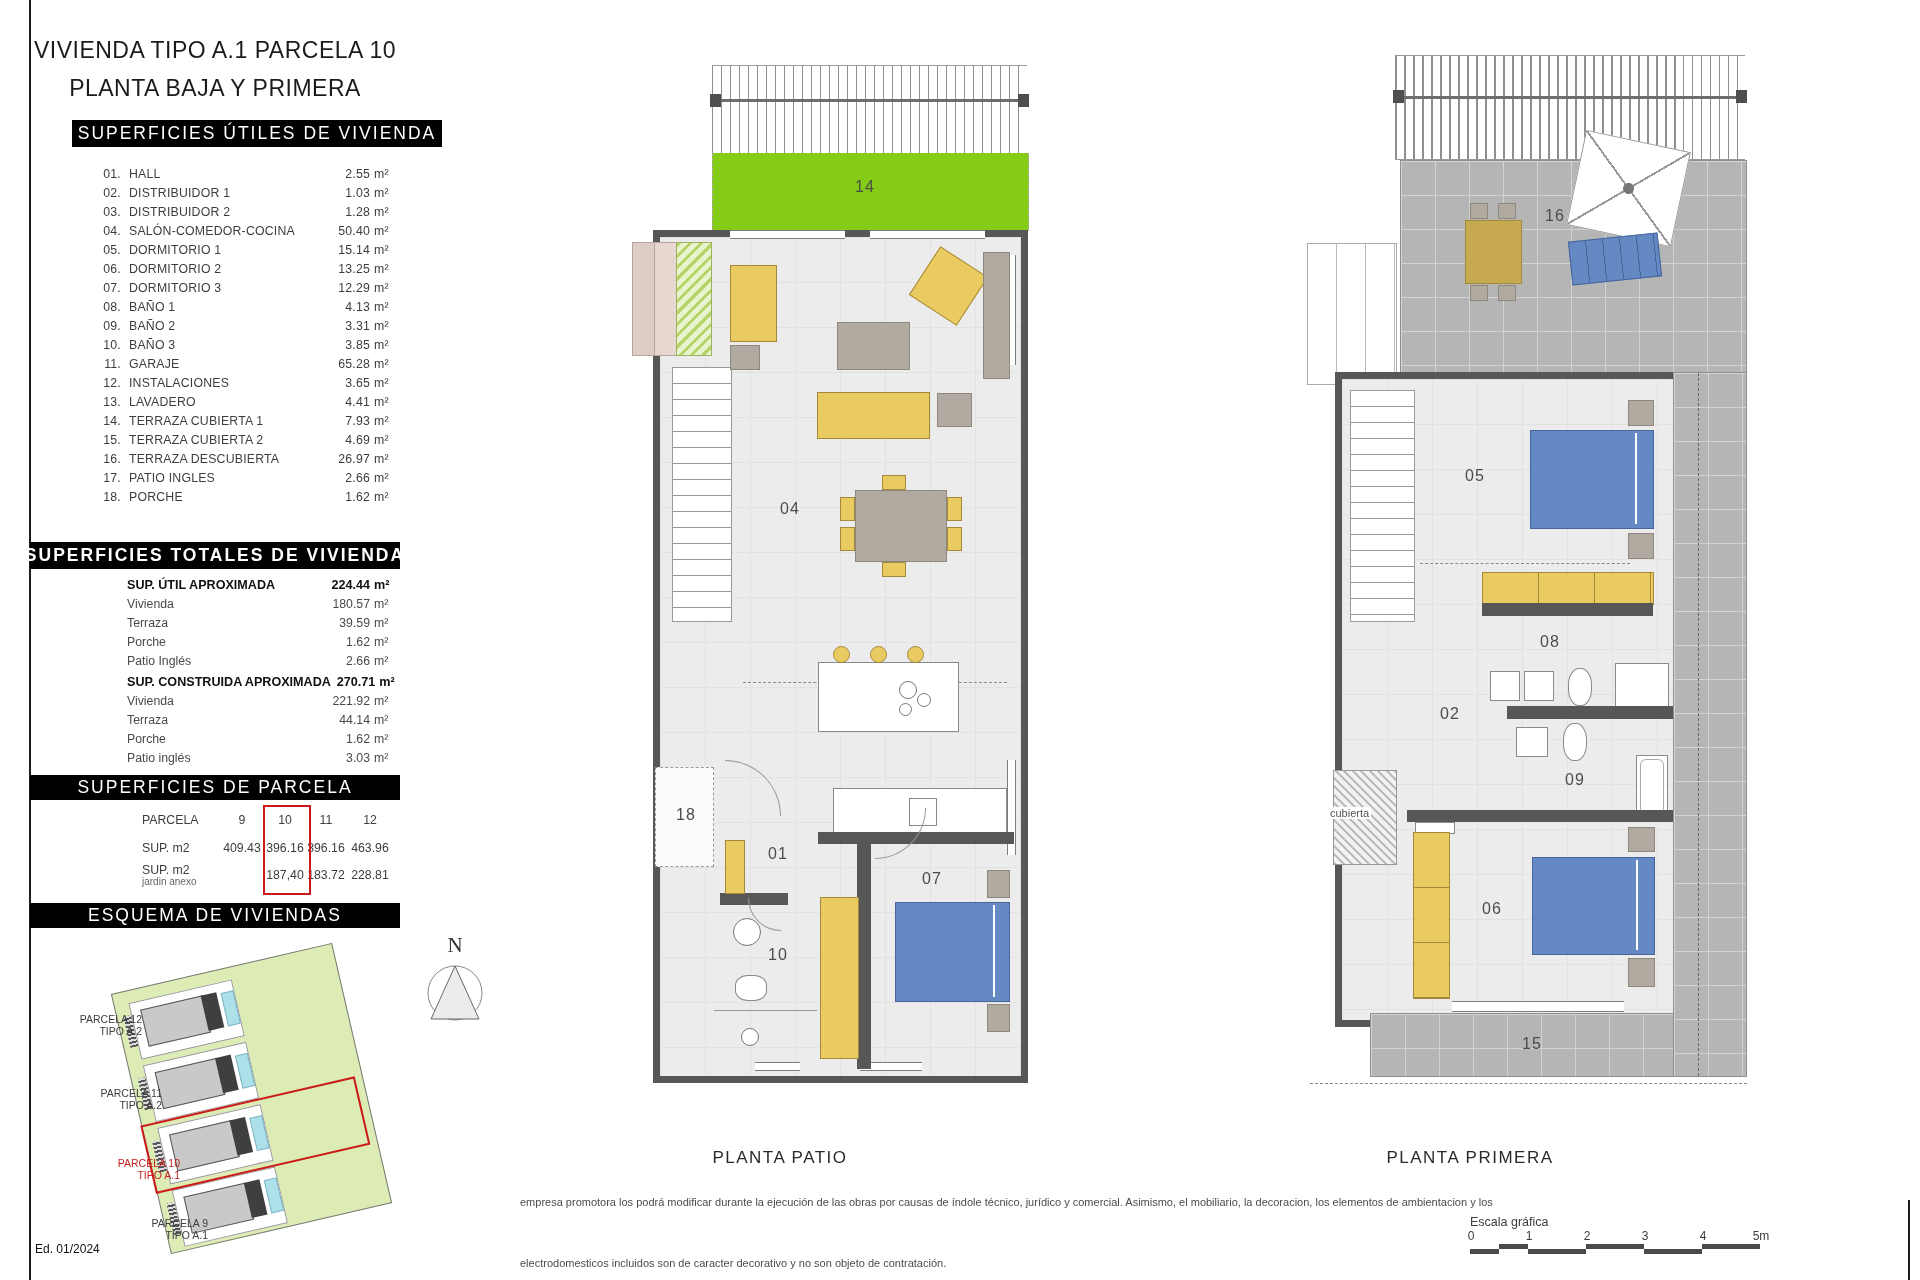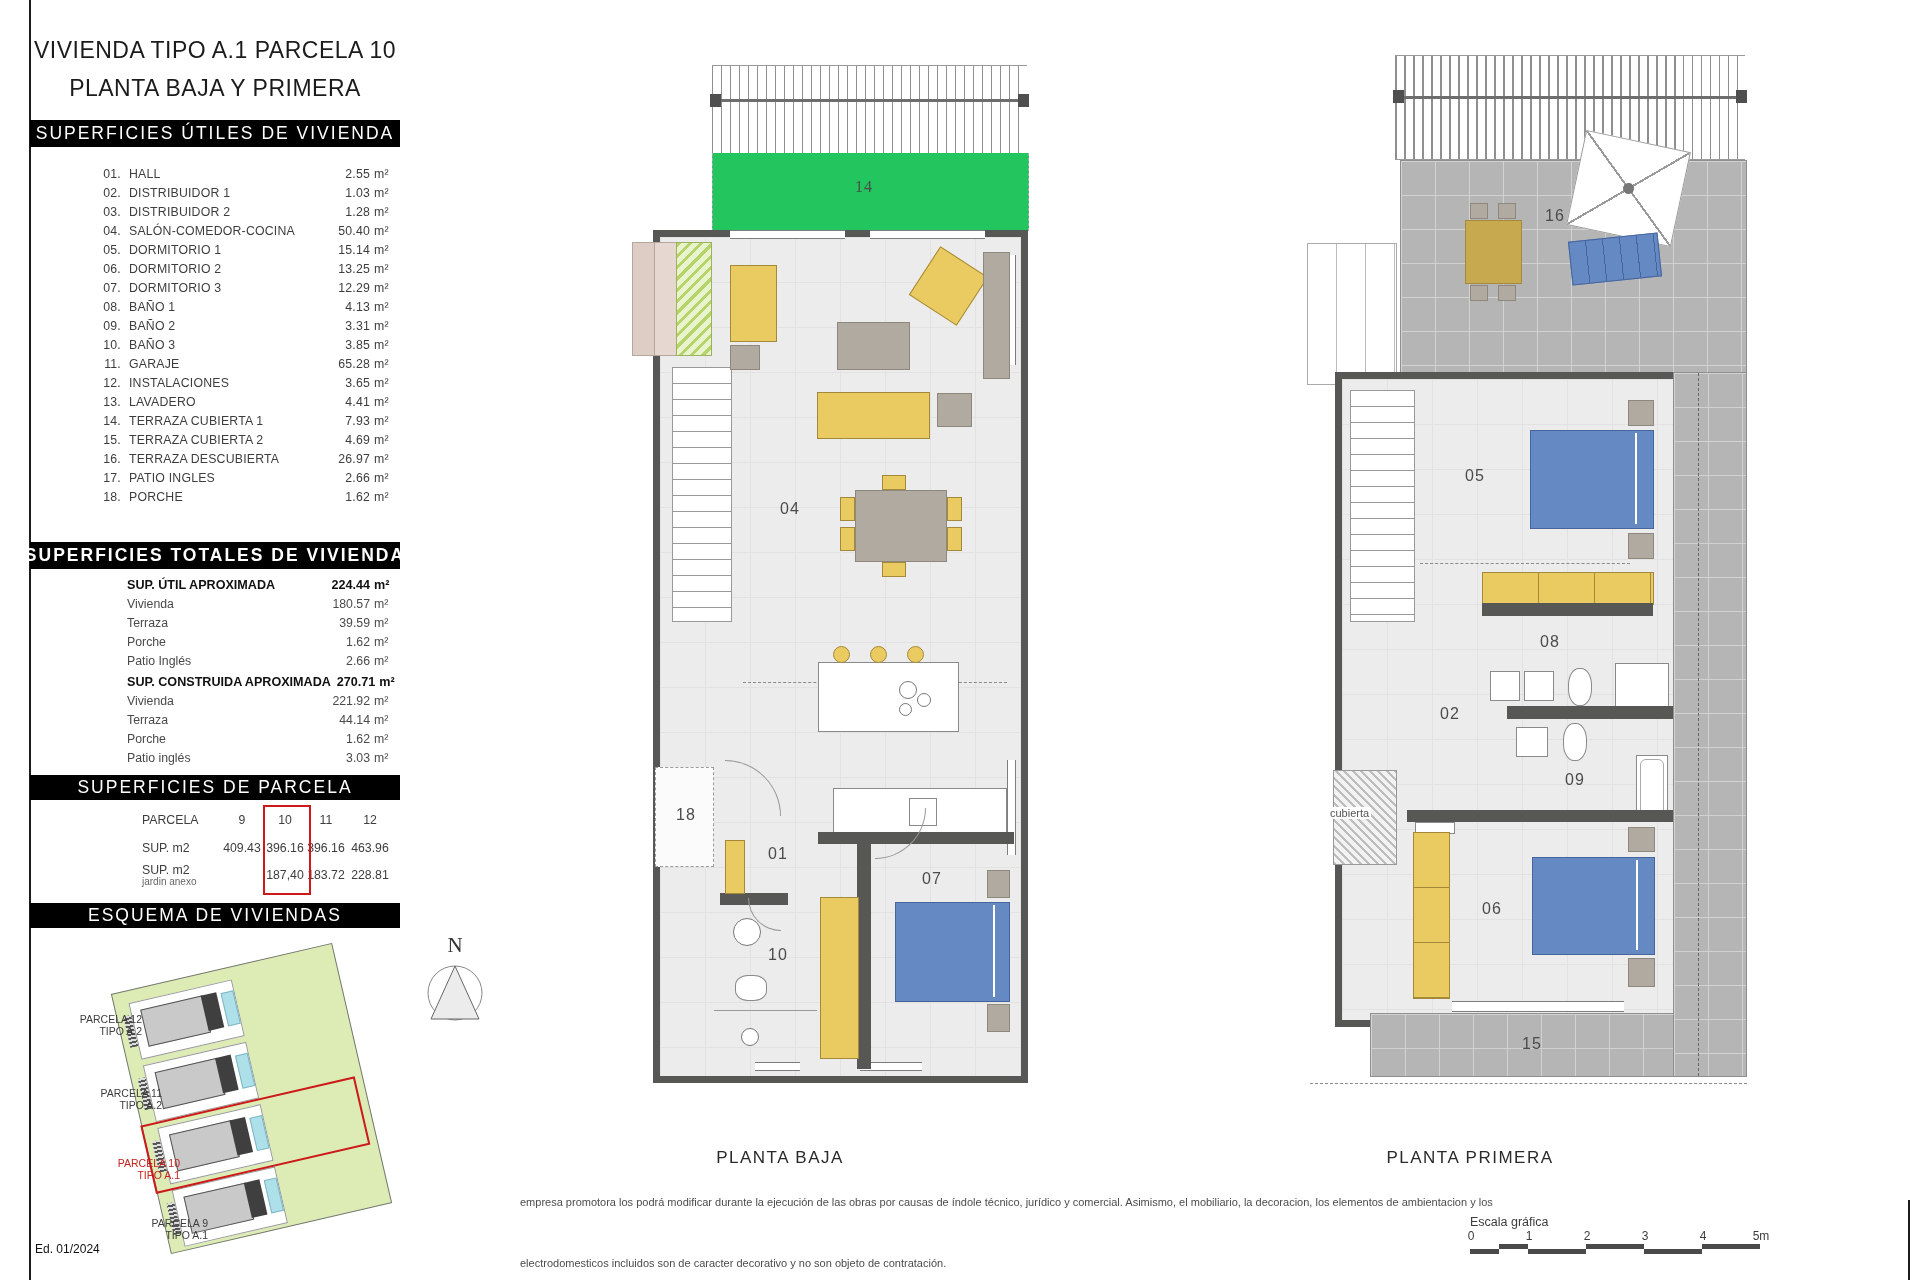--- a/index.html
+++ b/index.html
@@ -42,21 +42,21 @@
   .v-pool{position:absolute;left:100px;top:11px;width:11px;height:32px;background:#aee0ea;border:1px solid #7fb6c4;}
   .esq-label{position:absolute;width:92px;text-align:right;font-size:10.5px;line-height:12px;color:#3d3d3d;}
   .esq-red{color:#c2231f;}
   
   #plan-baja{position:absolute;left:630px;top:60px;width:400px;height:1035px;}
   #plan-primera{position:absolute;left:1270px;top:55px;width:500px;height:1035px;}
   .pergola{position:absolute;border-top:1px solid #9a9a9a;border-bottom:1px solid #9a9a9a;
            background:repeating-linear-gradient(90deg,#8f8f8f 0 1.5px,transparent 1.5px 9px);}
   .pergola-rail{position:absolute;left:0;width:100%;height:3px;background:#6d6d6d;}
   .pergola-cap{position:absolute;width:11px;height:13px;background:#4f4f4f;}
-  .terr-white{position:absolute;background:#22c55e;border-left:1.5px dashed #aaa;border-right:1.5px dashed #aaa;border-bottom:1px solid #bbb;font-family:Liberation Serif, serif;}
+  .terr-white{position:absolute;background:#84cc16;border-left:1.5px dashed #aaa;border-right:1.5px dashed #aaa;border-bottom:1px solid #bbb;}
   .bld{position:absolute;border:7px solid #575756;background:#ececec;
        background-image:linear-gradient(#e2e2e2 1px,transparent 1px),linear-gradient(90deg,#e2e2e2 1px,transparent 1px);
        background-size:45px 45px;}
   .wall{position:absolute;background:#575756;}
   .tile{position:absolute;background:#b5b5b5;border:1px solid #8f8f8f;
         background-image:linear-gradient(#d2d2d2 1px,transparent 1px),linear-gradient(90deg,#d2d2d2 1px,transparent 1px);
         background-size:34px 34px;}
   .stairs{position:absolute;background:#fff;border:1px solid #999;
           background-image:repeating-linear-gradient(180deg,transparent 0 15px,#999 15px 16px);}
   .yw{position:absolute;background:#e9cb62;border:1px solid #a5893a;}
@@ -90,21 +90,21 @@
 
 <div class="sheet">
 
   <div class="vline" style="left:29px;top:0;width:1.5px;height:1280px;"></div>
   <div class="vline" style="left:1908px;top:1200px;width:1.5px;height:80px;"></div>
 
   <div id="panel">
     <div class="title" style="top:12px;">VIVIENDA TIPO A.1 PARCELA 10</div>
     <div class="title" style="top:50px;">PLANTA BAJA Y PRIMERA</div>
 
-    <div class="hbar" style="top:95px;">SUPERFICIES ÚTILES DE VIVIENDA</div>
+    <div class="hbar" style="top:95px;margin-left:42px;">SUPERFICIES ÚTILES DE VIVIENDA</div>
 
     <div id="rooms-list">
 
         <div class="room-row">
           <span class="rn">01.</span>
           <span class="rl">HALL</span>
           <span class="rv">2.55</span>
           <span class="ru">m²</span>
         </div>
 
@@ -455,21 +455,21 @@
       <div style="position:absolute;right:14px;top:2px;width:2px;height:92px;background:#ffffff;"></div>
     </div>
     <div class="gf" style="left:357px;top:810px;width:21px;height:26px;"></div>
     <div class="gf" style="left:357px;top:944px;width:21px;height:26px;"></div>
     <span class="rlabel" style="left:292px;top:810px;">07</span>
 
     <div class="arc" style="left:95px;top:700px;width:55px;height:55px;"></div>
     <div class="arc" style="left:245px;top:748px;width:50px;height:50px;transform:rotate(90deg);"></div>
     <div class="arc" style="left:118px;top:838px;width:32px;height:32px;transform:rotate(180deg);"></div>
   </div>
-  <div class="caption" style="left:700px;top:1148px;width:160px;">PLANTA BAJA</div>
+  <div class="caption" style="left:700px;top:1148px;width:160px;">PLANTA PATIO</div>
 
   <div id="plan-primera">
     <div class="pergola" style="left:125px;top:0;width:350px;height:103px;">
       <div class="pergola-rail" style="top:40px;"></div>
       <div class="pergola-cap" style="left:-2px;top:34px;"></div>
       <div class="pergola-cap" style="right:-2px;top:34px;"></div>
     </div>
 
     <div class="tile" style="left:130px;top:105px;width:345px;height:212px;"></div>
     <div class="yw" style="left:195px;top:165px;width:55px;height:62px;background:#c7a94f;"></div>

